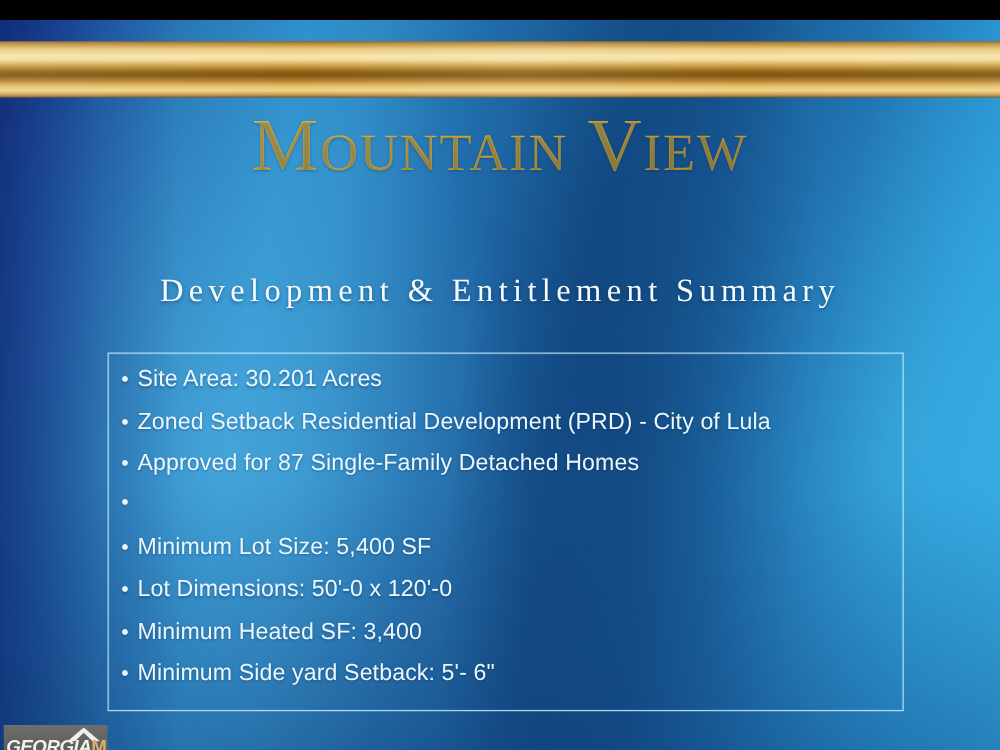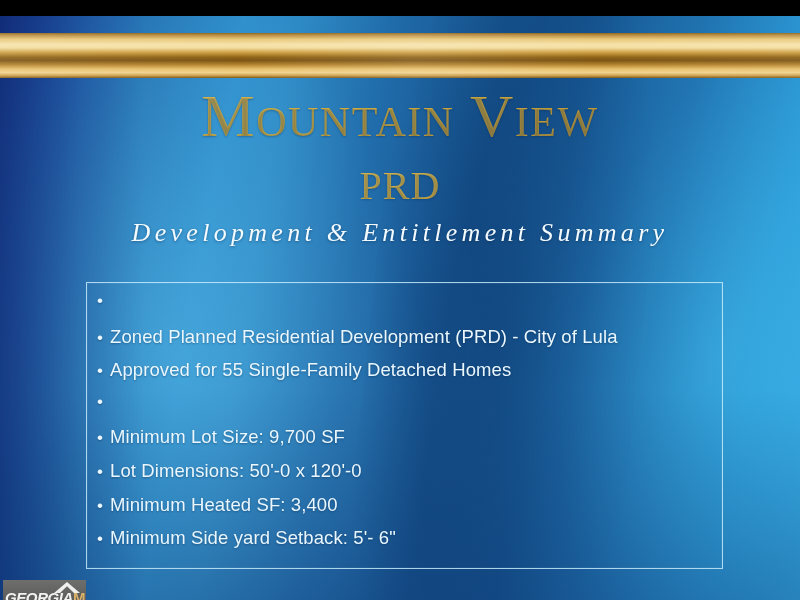--- a/index.html
+++ b/index.html
@@ -183,21 +183,20 @@
     right: 0;
     top: 202px;
     text-align: center;
     font-family: "Liberation Serif", serif;
     font-size: 26px;
     line-height: 1.15;
     letter-spacing: 4.3px;
     color: #f4fbff;
     text-shadow: 0 1px 3px rgba(8,40,78,0.45);
     white-space: nowrap;
-    font-style: italic;
   }
 
   
   .panel {
     position: absolute;
     left: 86px;
     top: 266px;
     width: 637px;
     height: 287px;
     border: 1px solid rgba(198,235,252,0.85);
@@ -282,42 +281,42 @@
   <div class="bg-base"></div>
   <div class="bg-sheen-a"></div>
   <div class="bg-dark-core"></div>
   <div class="bg-sheen-b"></div>
   <div class="bg-left-dark"></div>
   <div class="bg-bottom-dark"></div>
 
   <div class="gold-band"></div>
 
   <div class="title">Mountain View</div>
-  <div class="subtitle">PRD</div>
   <div class="tagline">Development &amp; Entitlement Summary</div>
 
   <div class="panel">
     <ul class="bullets" id="bullet-list">
         <li>
           <span class="dot">•</span>
-        </li>
-        <li>
-          <span class="dot">•</span>
-          <span>Zoned Planned Residential Development (PRD) - City of Lula</span>
-        </li>
-        <li>
-          <span class="dot">•</span>
-          <span>Approved for 55 Single-Family Detached Homes</span>
-        </li>
-        <li>
-          <span class="dot">•</span>
-        </li>
-        <li>
-          <span class="dot">•</span>
-          <span>Minimum Lot Size:  9,700 SF</span>
+          <span>Site Area:  30.201 Acres</span>
+        </li>
+        <li>
+          <span class="dot">•</span>
+          <span>Zoned Setback Residential Development (PRD) - City of Lula</span>
+        </li>
+        <li>
+          <span class="dot">•</span>
+          <span>Approved for 87 Single-Family Detached Homes</span>
+        </li>
+        <li>
+          <span class="dot">•</span>
+        </li>
+        <li>
+          <span class="dot">•</span>
+          <span>Minimum Lot Size:  5,400 SF</span>
         </li>
         <li>
           <span class="dot">•</span>
           <span>Lot Dimensions: 50'-0 x 120'-0</span>
         </li>
         <li>
           <span class="dot">•</span>
           <span>Minimum Heated SF:  3,400</span>
         </li>
         <li>

